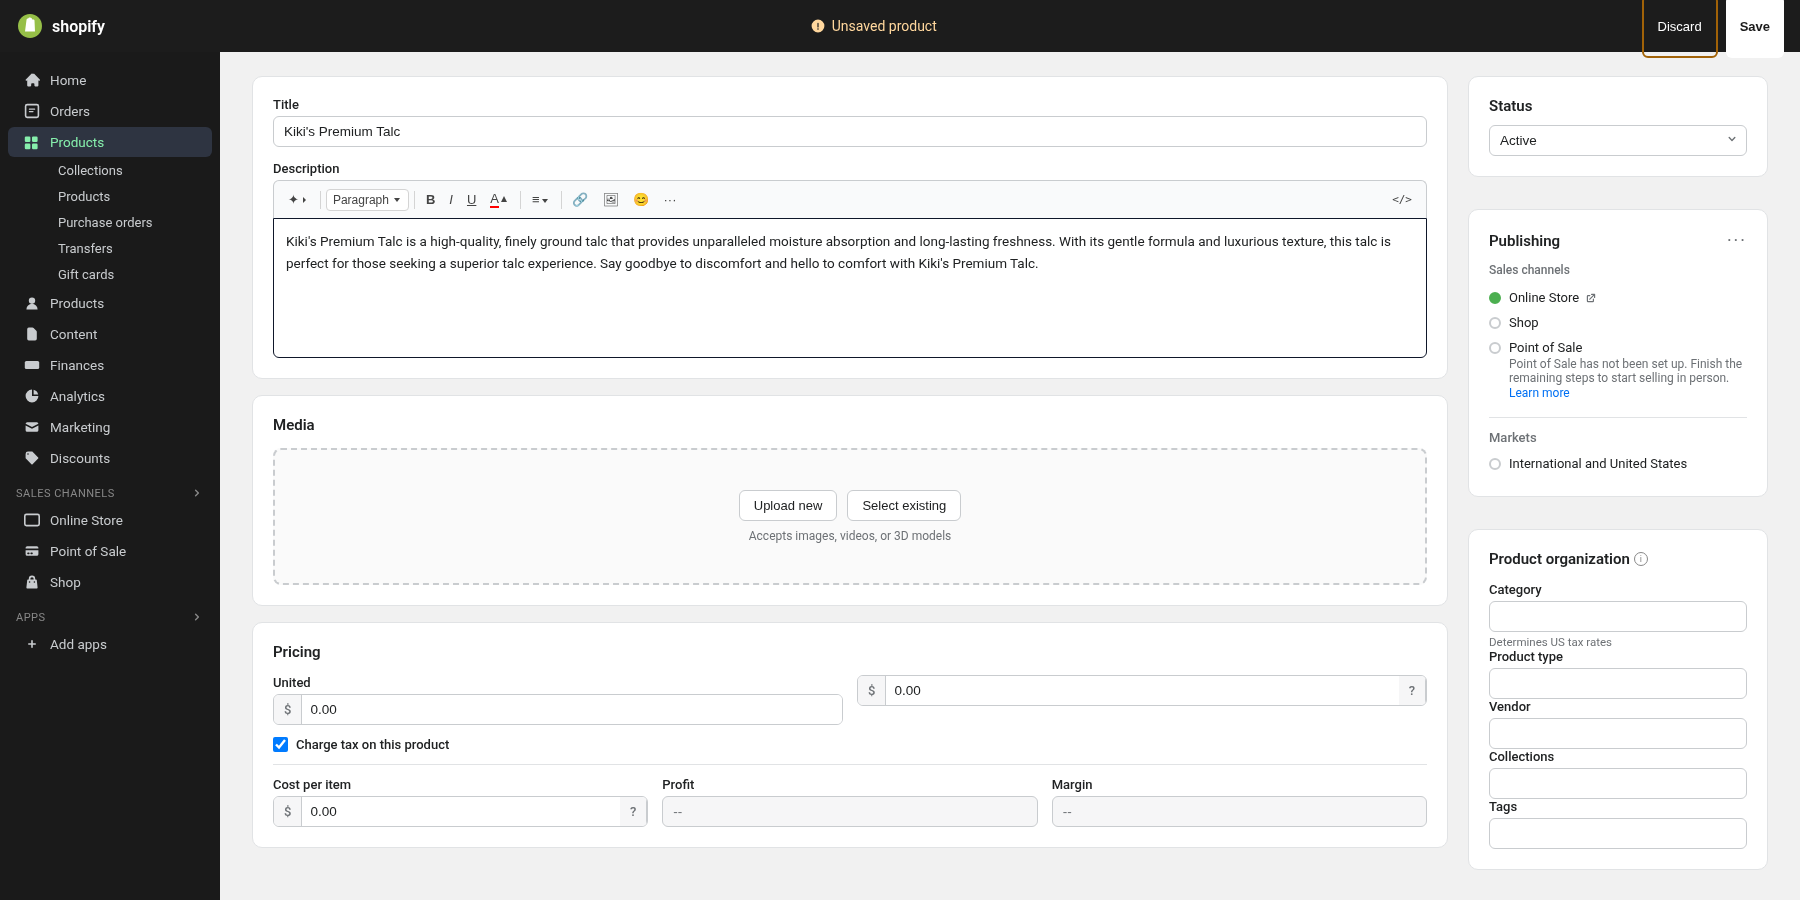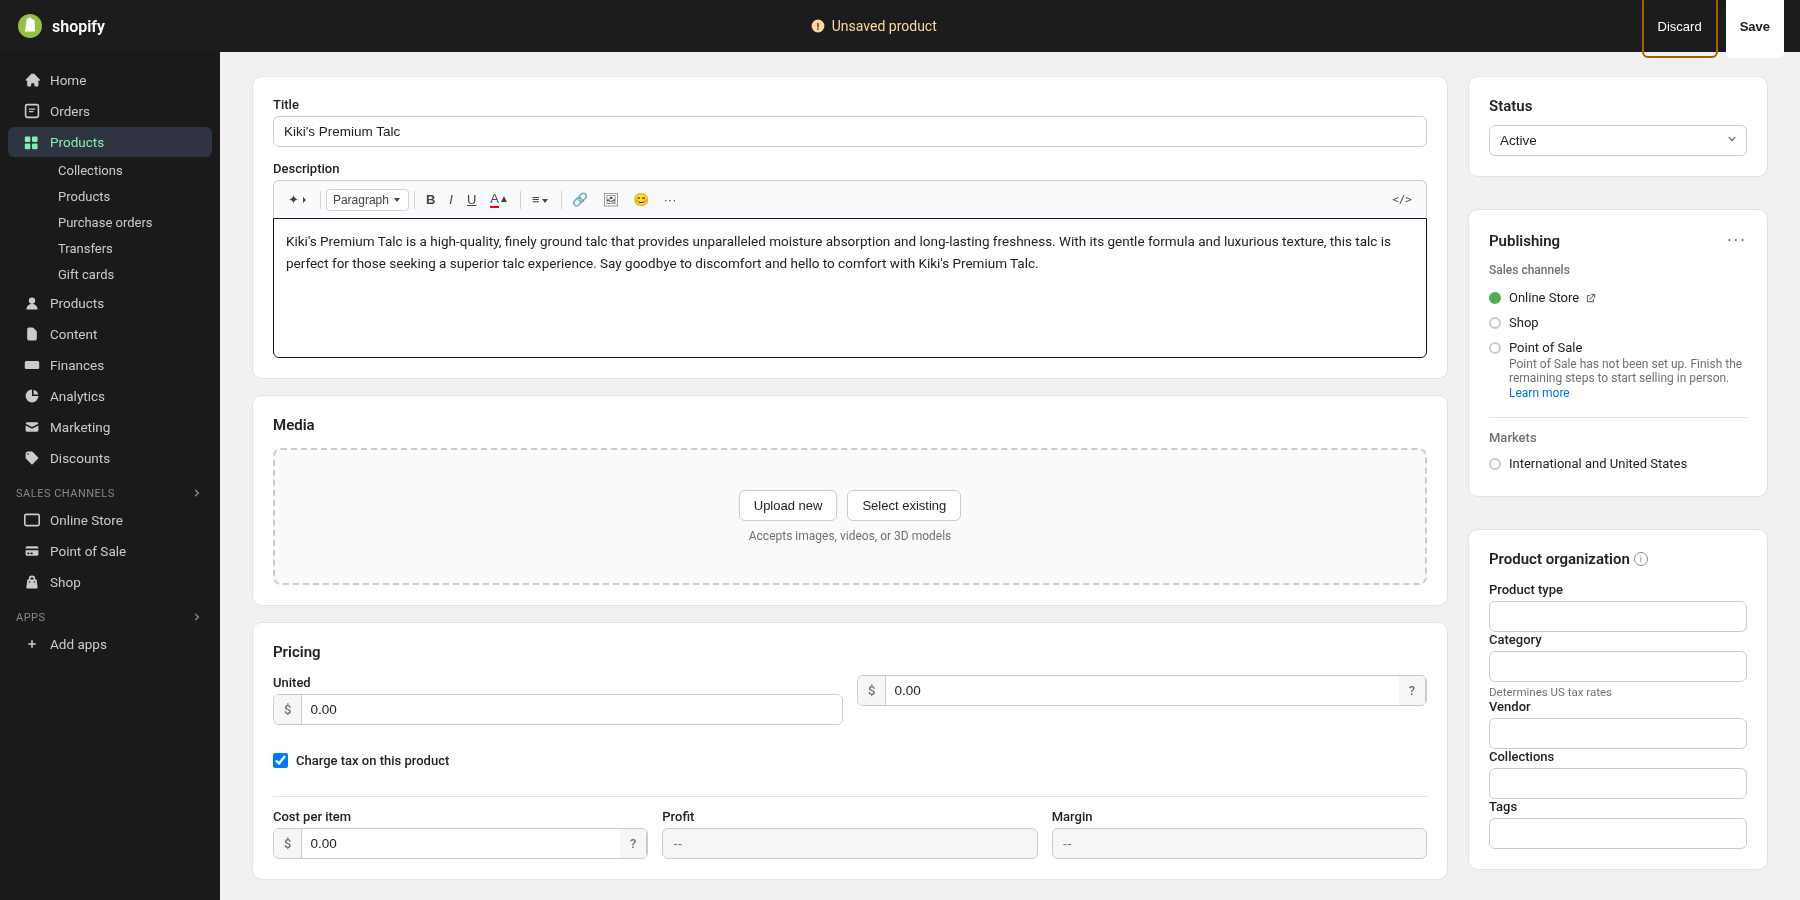--- a/index.html
+++ b/index.html
@@ -214,21 +214,21 @@
     .input-prefix input {
       border: none;
       border-radius: 0;
       flex: 1;
       padding: 7px 8px;
     }
     .input-suffix-icon {
       padding: 7px 8px;
       color: #6d7175;
     }
-    .checkbox-row { display: flex; align-items: center; gap: 8px; margin: 28px 0; }
+    .checkbox-row { display: flex; align-items: center; gap: 8px; margin: 12px 0; }
     .checkbox-row input[type="checkbox"] { width: 15px; height: 15px; cursor: pointer; accent-color: #007bff; }
     .checkbox-row label { font-size: 13px; margin: 0; cursor: pointer; }
 
     
     .right-col { display: flex; flex-direction: column; gap: 16px; }
 
     .status-card .card-title { margin-bottom: 10px; }
     .select-wrapper {
       position: relative;
       display: flex;
@@ -605,29 +605,29 @@
             </div>
           </div>
         </div>
 
         <div class="card prod-org">
           <div style="display:flex;align-items:center;margin-bottom:14px;">
             <span class="card-title" style="margin:0;">Product organization</span>
             <span class="info-icon">i</span>
           </div>
           <div>
-            <label>Product type</label>
-            <input type="text" placeholder="" style="">
-          </div>
-          <div>
             <label>Category</label>
             <input type="text" placeholder="" style="">
             <div style="font-size:11.5px; color:#6d7175; margin-top:3px;">Determines US tax rates</div>
           </div>
           <div>
+            <label>Product type</label>
+            <input type="text" placeholder="" style="">
+          </div>
+          <div>
             <label>Vendor</label>
             <input type="text" placeholder="" style="">
           </div>
           <div>
             <label>Collections</label>
             <input type="text" placeholder="" style="">
           </div>
           <div>
             <label>Tags</label>
             <input type="text" placeholder="" style="">

